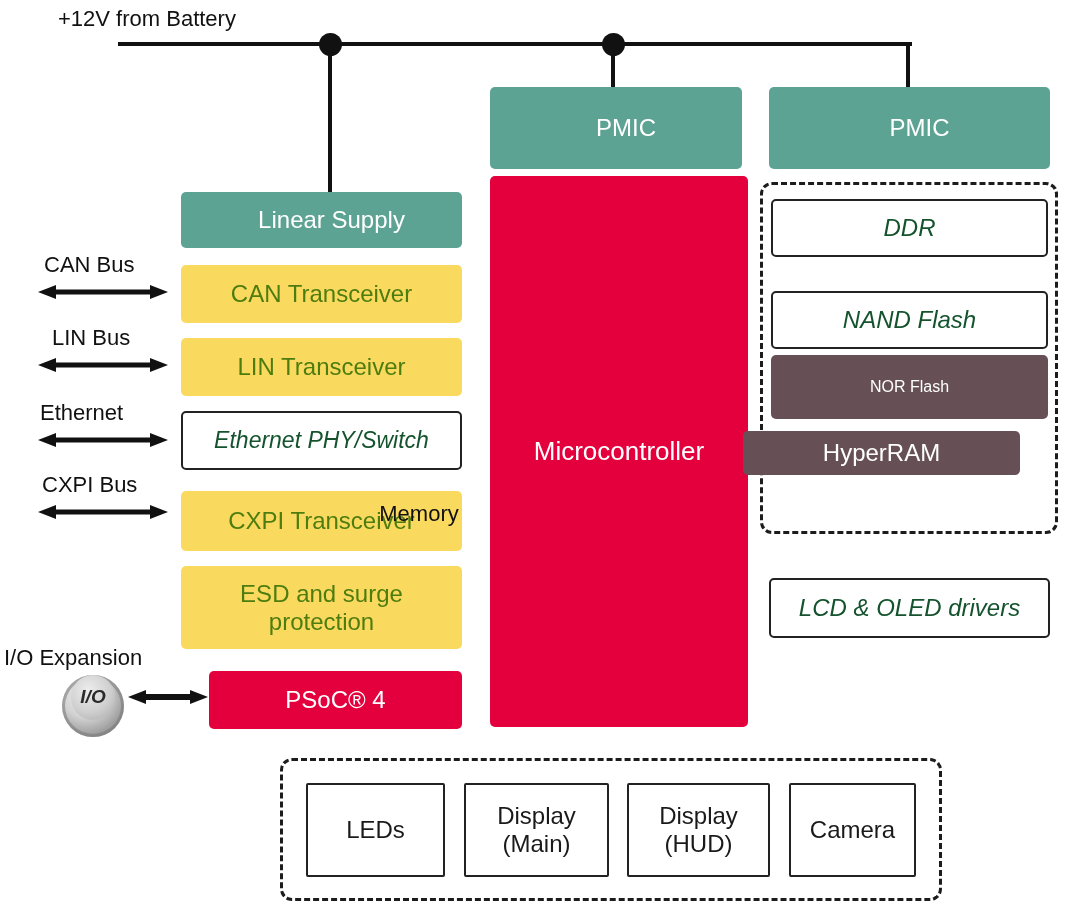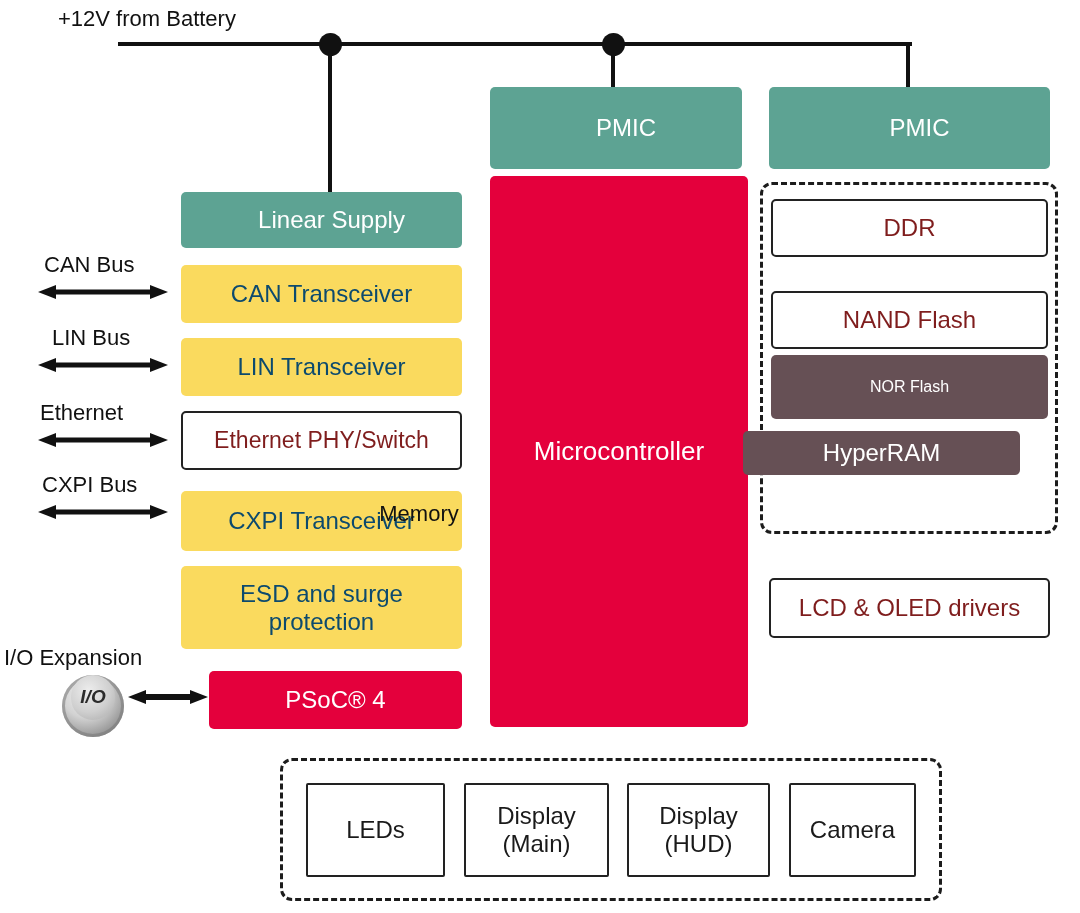--- a/index.html
+++ b/index.html
@@ -25,23 +25,23 @@
     align-items: center;
     justify-content: center;
     text-align: center;
     line-height: 1.16;
     border-radius: 5px;
   }
   .blk span { display: block; }
 
   .teal   { background: #5da393; color: #ffffff; padding-left: 20px; }
   .red    { background: #e4003c; color: #ffffff; }
-  .yellow { background: #fada5e; color: #0c4a6e; }
+  .yellow { background: #fada5e; color: #4d7c0f; }
   .brown  { background: #665055; color: #ffffff; }
-  .white  { background: #ffffff; color: #7f1d1d; border: 2.5px solid #222222; }
+  .white  { background: #ffffff; color: #14532d; border: 2.5px solid #222222; font-style: italic; }
   .plain  { background: #ffffff; color: #1a1a1a; border: 2.5px solid #222222; border-radius: 2px; }
 
   
   .lbl {
     position: absolute;
     color: #111111;
     white-space: nowrap;
   }
 
   

